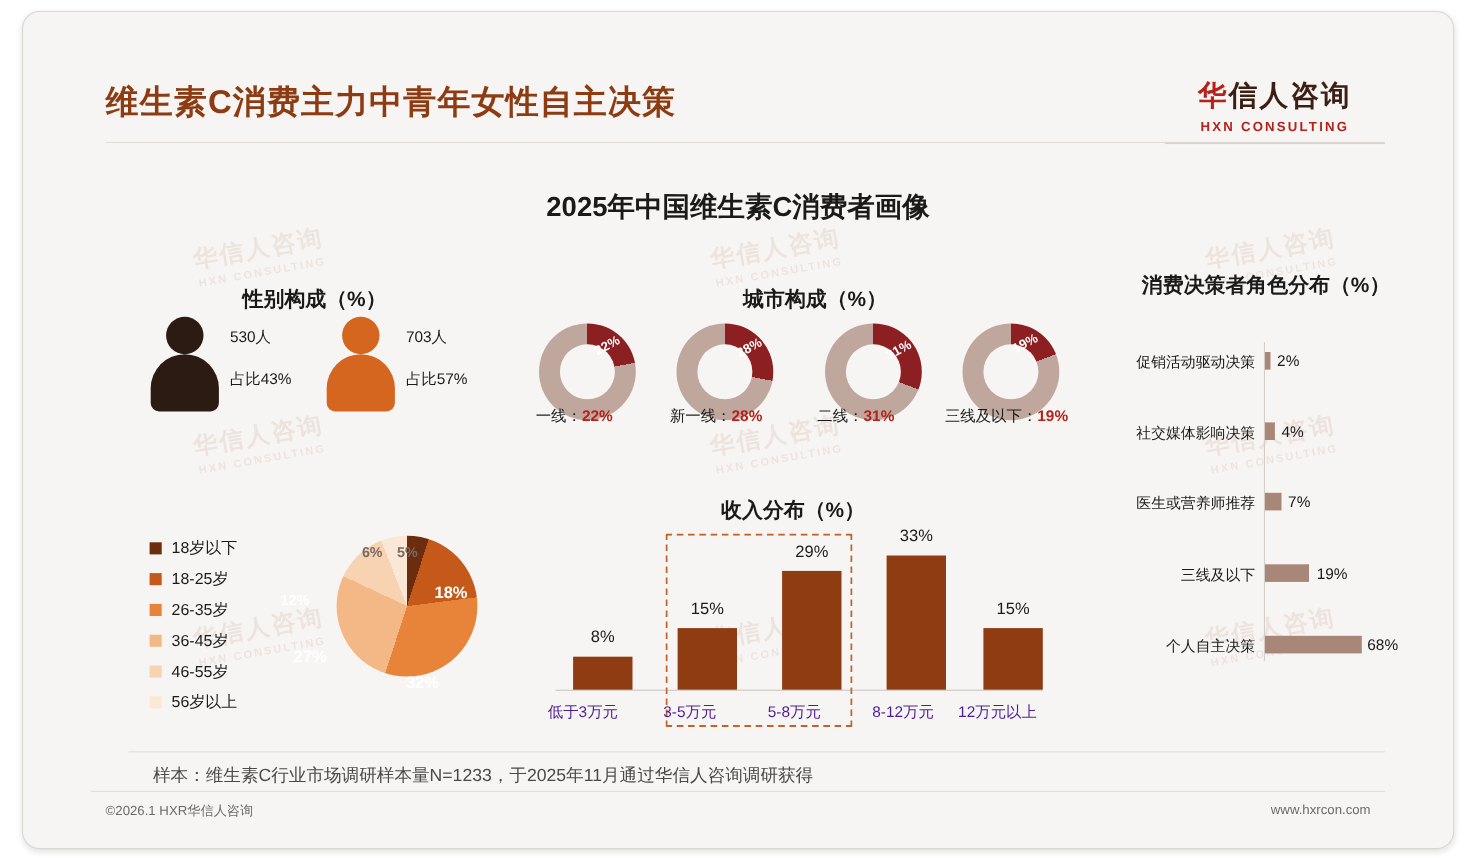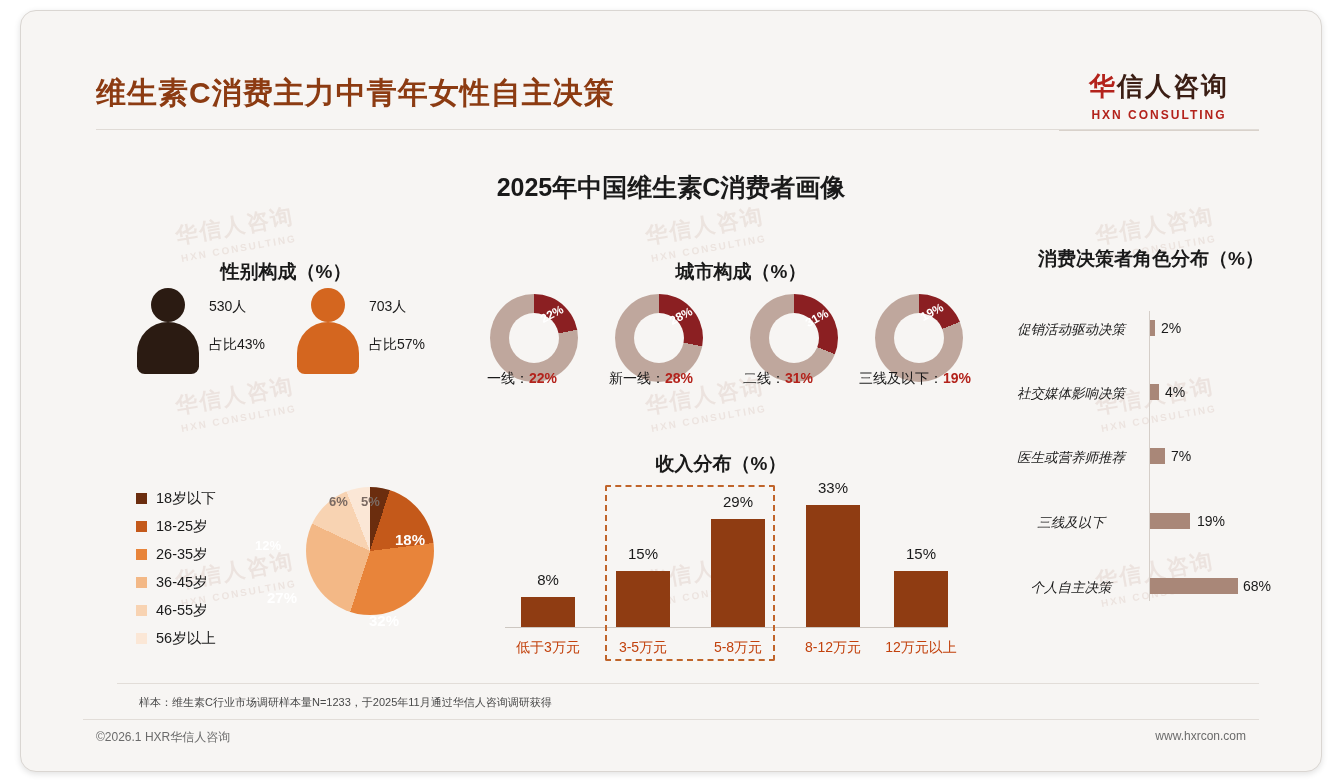--- a/index.html
+++ b/index.html
@@ -98,33 +98,33 @@
     position:absolute;color:#fff;font-weight:bold;font-size:12px;
     transform:rotate(-28deg);
   }
   .donut-cap{
     position:absolute;font-size:14px;color:#1a1a1a;white-space:nowrap;
   }
   .donut-cap b{color:#b3221b;}
   
   .bar{position:absolute;background:#8f3c12;}
   .bar-val{position:absolute;font-size:15px;color:#1a1a1a;text-align:center;}
-  .bar-cat{position:absolute;font-size:14px;color:#c2410c;text-align:center;white-space:nowrap;}
+  .bar-cat{position:absolute;font-size:14px;color:#4c1d95;white-space:nowrap;}
   .income-axis{position:absolute;height:1px;background:#cdc7c1;}
   .dash-box{
     position:absolute;border:2px dashed #c0642a;border-radius:2px;
   }
   
   .hbar{position:absolute;height:16px;background:#a98778;}
-  .hbar-lab{position:absolute;font-size:13.5px;color:#1a1a1a;white-space:nowrap;text-align:center;font-style:italic;}
+  .hbar-lab{position:absolute;font-size:13.5px;color:#1a1a1a;white-space:nowrap;text-align:right;}
   .hbar-val{position:absolute;font-size:14px;color:#1a1a1a;white-space:nowrap;}
   .hbar-axis{position:absolute;width:1px;background:#d5cec8;}
   
   .note-rule{position:absolute;left:96px;right:62px;top:672px;height:1px;background:#e2ddd8;}
-  .note{position:absolute;left:118px;top:684px;font-size:11px;color:#4a4a4a;}
+  .note{position:absolute;left:118px;top:684px;font-size:16px;color:#4a4a4a;}
   .foot-rule{position:absolute;left:62px;right:62px;top:708px;height:1px;background:#e2ddd8;}
   .foot-l{position:absolute;left:75px;top:718px;font-size:12px;color:#6b6b6b;}
   .foot-r{position:absolute;right:75px;top:718px;font-size:12px;color:#6b6b6b;}
 </style>
 </head>
 <body>
 
 <div id="slide">
 
   <div class="wm" style="left:120px;top:200px;width:190px;">

